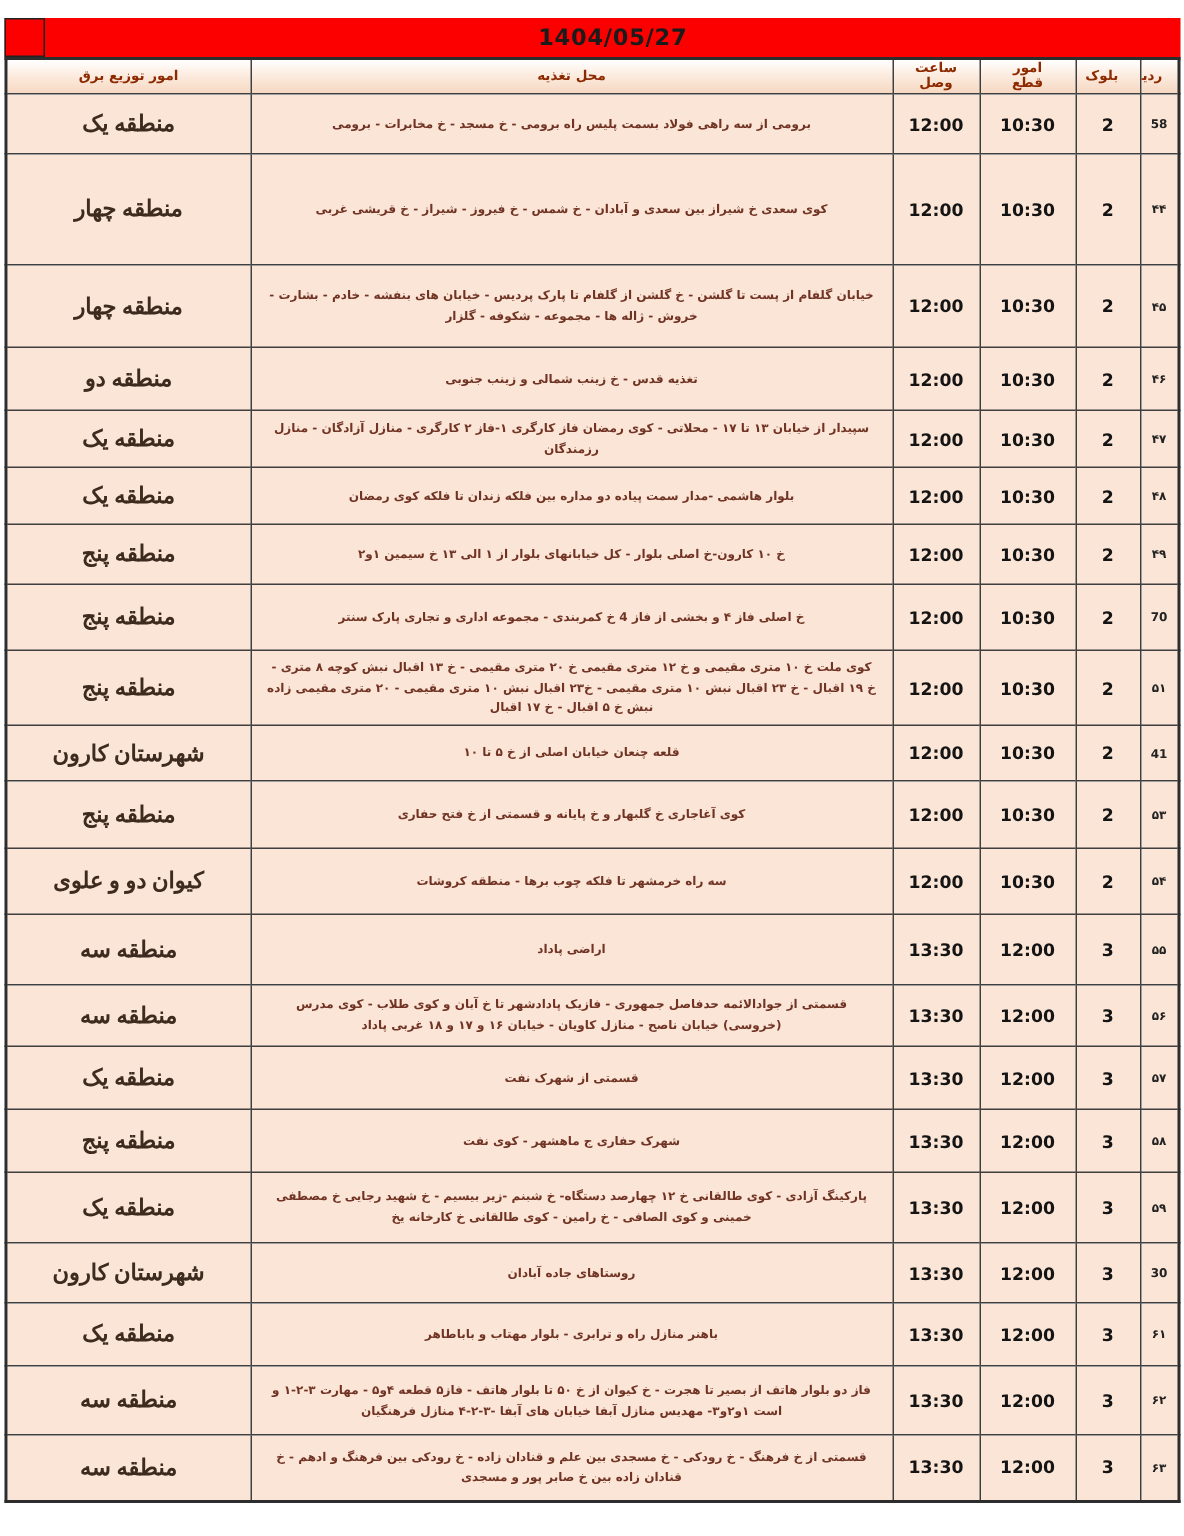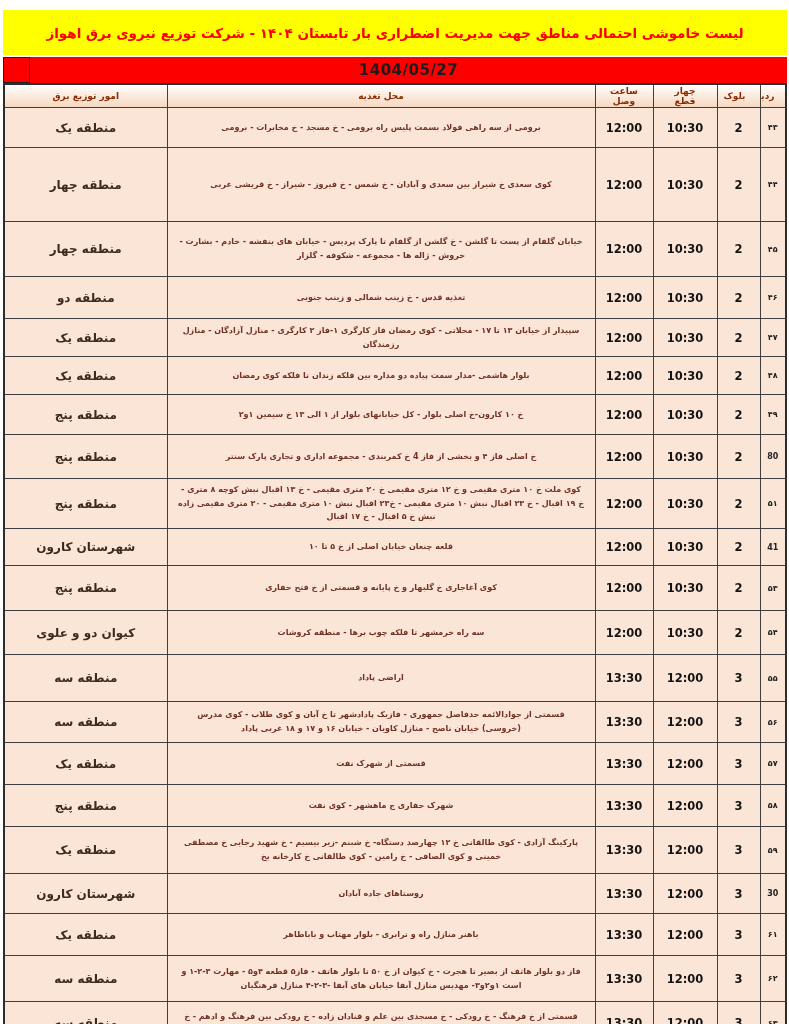--- a/index.html
+++ b/index.html
@@ -83,21 +83,21 @@
   td.block, td.cut, td.rec {
     font-size: 11.5px; font-weight: bold; color: #141414;
     direction: ltr;
   }
   td.loc {
     font-size: 8px; font-weight: bold; color: #703324;
     line-height: 1.7;
     padding: 2px 10px;
   }
   td.dist {
-    font-size: 12px; font-weight: bold; color: #3d2b1f;
+    font-size: 15px; font-weight: bold; color: #3d2b1f; font-family: Liberation Serif, serif;
   }
   
   tbody tr:nth-child(1)  { height: 40px; }
   tbody tr:nth-child(2)  { height: 74px; }
   tbody tr:nth-child(3)  { height: 55px; }
   tbody tr:nth-child(4)  { height: 42px; }
   tbody tr:nth-child(5)  { height: 38px; }
   tbody tr:nth-child(6)  { height: 38px; }
   tbody tr:nth-child(7)  { height: 40px; }
   tbody tr:nth-child(8)  { height: 44px; }
@@ -113,23 +113,20 @@
   tbody tr:nth-child(18) { height: 40px; }
   tbody tr:nth-child(19) { height: 42px; }
   tbody tr:nth-child(20) { height: 46px; }
   tbody tr:nth-child(21) { height: 44px; }
 </style>
 </head>
 <body>
 
 <div class="page">
 
-  <div class="title-banner">
-    <div class="title">لیست خاموشی احتمالی مناطق جهت مدیریت اضطراری بار تابستان ۱۴۰۴ - شرکت توزیع نیروی برق اهواز</div>
-  </div>
 
   <div class="date-banner">
     <div class="date-main">
       <span class="date">1404/05/27</span>
     </div>
     <div class="date-corner"></div>
   </div>
 
   <table class="schedule">
     <colgroup>
@@ -137,29 +134,29 @@
         <col class="c-block">
         <col class="c-cut">
       <col class="c-rec">
         <col class="c-loc">
         <col class="c-dist">
     </colgroup>
     <thead>
       <tr>
         <th>ردیف</th>
         <th>بلوک</th>
-        <th>چهار قطع</th>
+        <th>امور قطع</th>
         <th>ساعت وصل</th>
         <th>محل تغذیه</th>
         <th>امور توزیع برق</th>
       </tr>
     </thead>
     <tbody>
         <tr>
-          <td class="num">۴۳</td>
+          <td class="num">58</td>
           <td class="block">2</td>
           <td class="cut">10:30</td>
           <td class="rec">12:00</td>
           <td class="loc">برومی از سه راهی فولاد بسمت پلیس راه برومی - خ مسجد - خ مخابرات - برومی</td>
           <td class="dist">منطقه یک</td>
         </tr>
         <tr>
           <td class="num">۴۴</td>
           <td class="block">2</td>
           <td class="cut">10:30</td>
@@ -201,21 +198,21 @@
         </tr>
         <tr>
           <td class="num">۴۹</td>
           <td class="block">2</td>
           <td class="cut">10:30</td>
           <td class="rec">12:00</td>
           <td class="loc">خ ۱۰ کارون-خ اصلی بلوار - کل خیابانهای بلوار از ۱ الی ۱۳ خ سیمین ۱و۲</td>
           <td class="dist">منطقه پنج</td>
         </tr>
         <tr>
-          <td class="num">80</td>
+          <td class="num">70</td>
           <td class="block">2</td>
           <td class="cut">10:30</td>
           <td class="rec">12:00</td>
           <td class="loc">خ اصلی فاز ۴ و بخشی از فاز 4 خ کمربندی - مجموعه اداری و تجاری پارک سنتر</td>
           <td class="dist">منطقه پنج</td>
         </tr>
         <tr>
           <td class="num">۵۱</td>
           <td class="block">2</td>
           <td class="cut">10:30</td>

